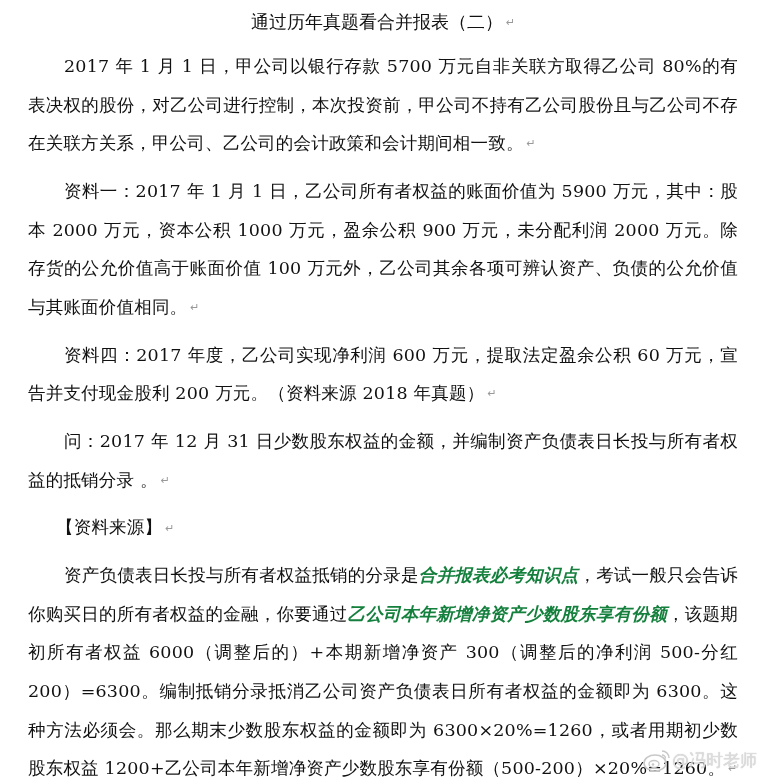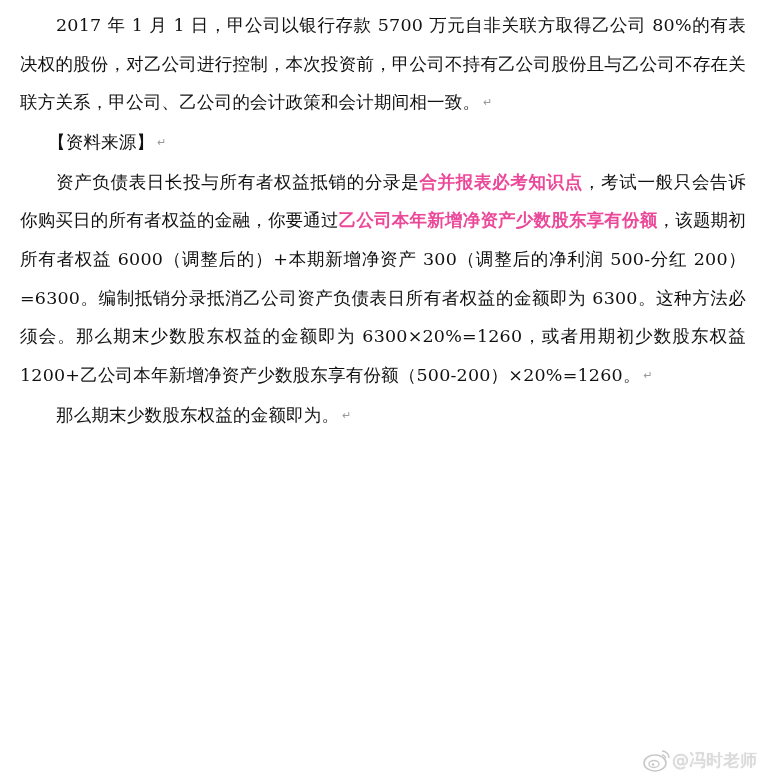--- a/index.html
+++ b/index.html
@@ -7,46 +7,58 @@
     width: 765px; height: 783px; overflow: hidden; position: relative;
     font-family: "DejaVu Serif", "Liberation Serif", serif;
     color: #111111;
   }
   .doc { position: absolute; left: 20px; top: 6px; width: 726px; }
   .title {
     text-align: center; font-size: 18px; line-height: 32px; margin: 0 0 4px 0;
     letter-spacing: 0px;
   }
   .para {
-    font-size: 17.5px; line-height: 38.6px; margin: 0;
+    font-size: 17.5px; line-height: 38.6px; margin: 8px;
     text-indent: 36px; text-align: justify; text-align-last: left;
     letter-spacing: 0.2px;
   }
   .para.noindent-bracket { text-indent: 28px; }
-  .red { color: #ec4899; font-weight: bold; }
+  .red { color: #15803d; font-weight: bold; font-style: italic; }
   .pmark { color: #999999; font-size: 11px; margin-left: 3px; vertical-align: middle; font-family: "DejaVu Sans", sans-serif; }
   .watermark {
     position: absolute; right: 8px; bottom: 10px;
     display: flex; align-items: center; gap: 0;
     color: #dddddd; font-family: "DejaVu Sans", sans-serif; font-size: 17px;
     text-shadow: 0 0 1px #bbbbbb;
   }
   .watermark svg { display: block; }
 </style>
 </head>
 <body>
 
 <div class="doc">
+  <div class="title">
+    <span>通过历年真题看合并报表（二）</span><span class="pmark">↵</span>
+  </div>
 
   <p class="para">
     <span>2017 年 1 月 1 日，甲公司以银行存款 5700 万元自非关联方取得乙公司 80%的有表决权的股份，对乙公司进行控制，本次投资前，甲公司不持有乙公司股份且与乙公司不存在关联方关系，甲公司、乙公司的会计政策和会计期间相一致。</span><span class="pmark">↵</span>
   </p>
 
+  <p class="para">
+    <span>资料一：2017 年 1 月 1 日，乙公司所有者权益的账面价值为 5900 万元，其中：股本 2000 万元，资本公积 1000 万元，盈余公积 900 万元，未分配利润 2000 万元。除存货的公允价值高于账面价值 100 万元外，乙公司其余各项可辨认资产、负债的公允价值与其账面价值相同。</span><span class="pmark">↵</span>
+  </p>
 
+  <p class="para">
+    <span>资料四：2017 年度，乙公司实现净利润 600 万元，提取法定盈余公积 60 万元，宣告并支付现金股利 200 万元。（资料来源 2018 年真题）</span><span class="pmark">↵</span>
+  </p>
 
+  <p class="para">
+    <span>问：2017 年 12 月 31 日少数股东权益的金额，并编制资产负债表日长投与所有者权益的抵销分录 。</span><span class="pmark">↵</span>
+  </p>
 
   <p class="para noindent-bracket">
     <span>【资料来源】</span><span class="pmark">↵</span>
   </p>
 
   <p class="para">
     <span>资产负债表日长投与所有者权益抵销的分录是</span><span class="red">合并报表必考知识点</span><span>，考试一般只会告诉你购买日的所有者权益的金融，你要通过</span><span class="red">乙公司本年新增净资产少数股东享有份额</span><span>，该题期初所有者权益 6000（调整后的）+本期新增净资产 300（调整后的净利润 500-分红 200）=6300。编制抵销分录抵消乙公司资产负债表日所有者权益的金额即为 6300。这种方法必须会。那么期末少数股东权益的金额即为 6300×20%=1260，或者用期初少数股东权益 1200+乙公司本年新增净资产少数股东享有份额（500-200）×20%=1260。</span><span class="pmark">↵</span>
   </p>
 
   <p class="para">

